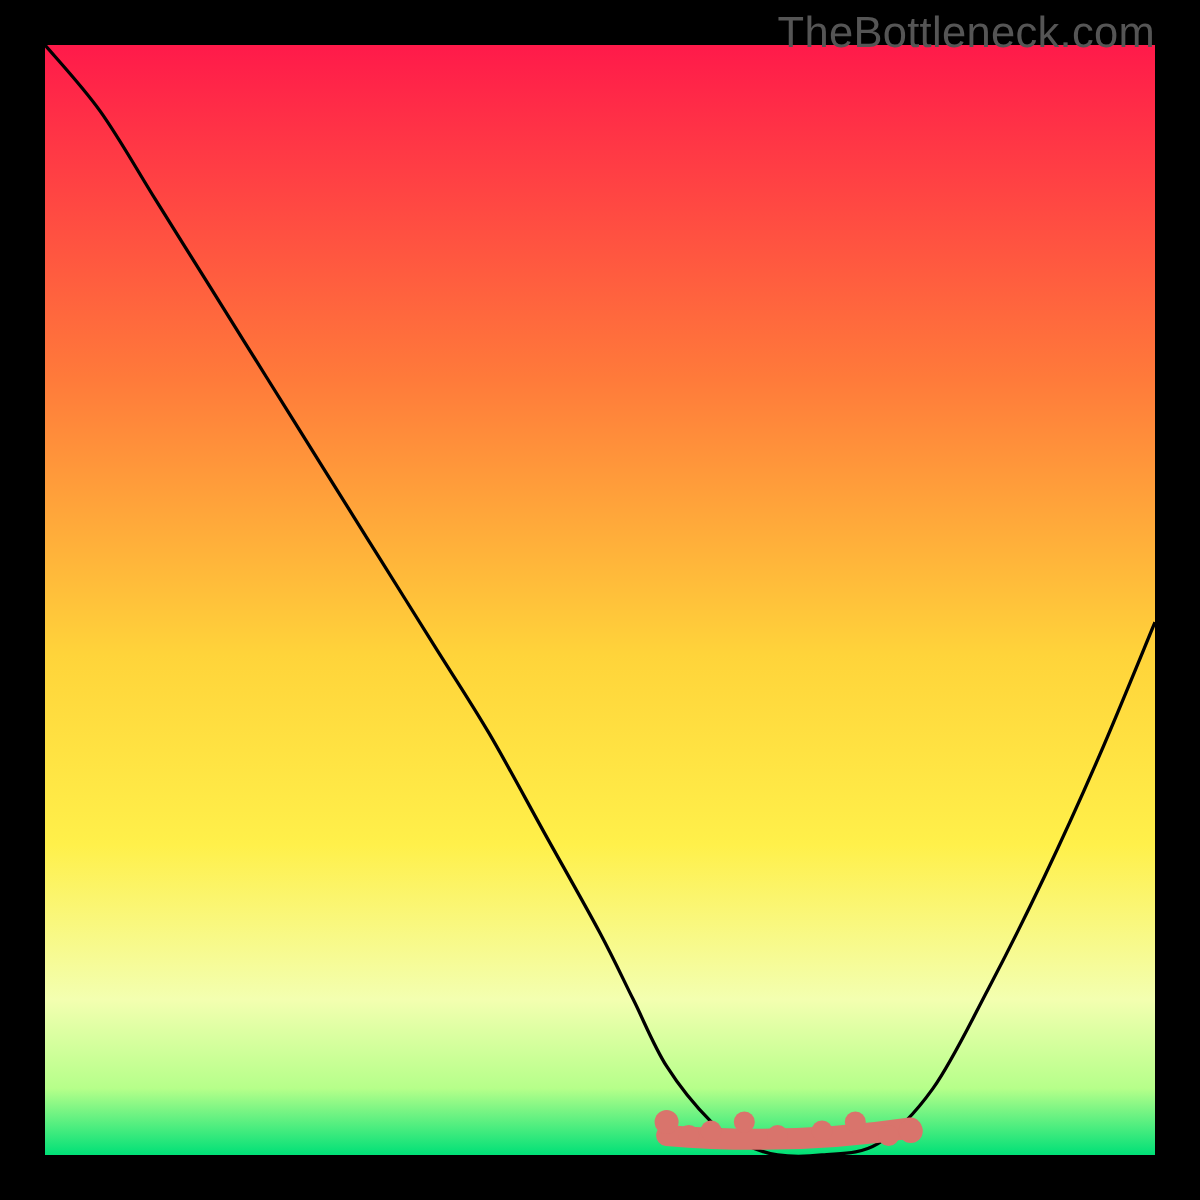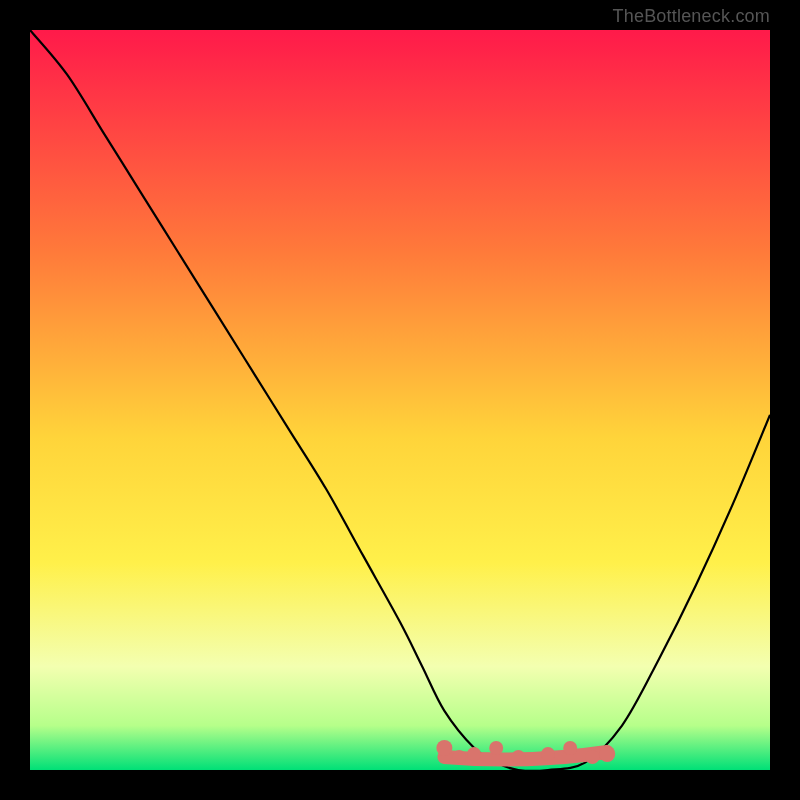--- a/index.html
+++ b/index.html
@@ -29,21 +29,21 @@
     position: absolute;
     left: 0; top: 0;
     width: 100%;
     height: 100%;
   }
   .watermark {
     position: absolute;
     top: 6px;
     right: 30px;
     color: #555;
-    font-size: 18px;
+    font-size: 29px;
     font-weight: 500;
     letter-spacing: 0.2px;
   }
   svg.lines {
     position: absolute;
     left: 0; top: 0;
     width: 100%;
     height: 100%;
   }
 </style>

